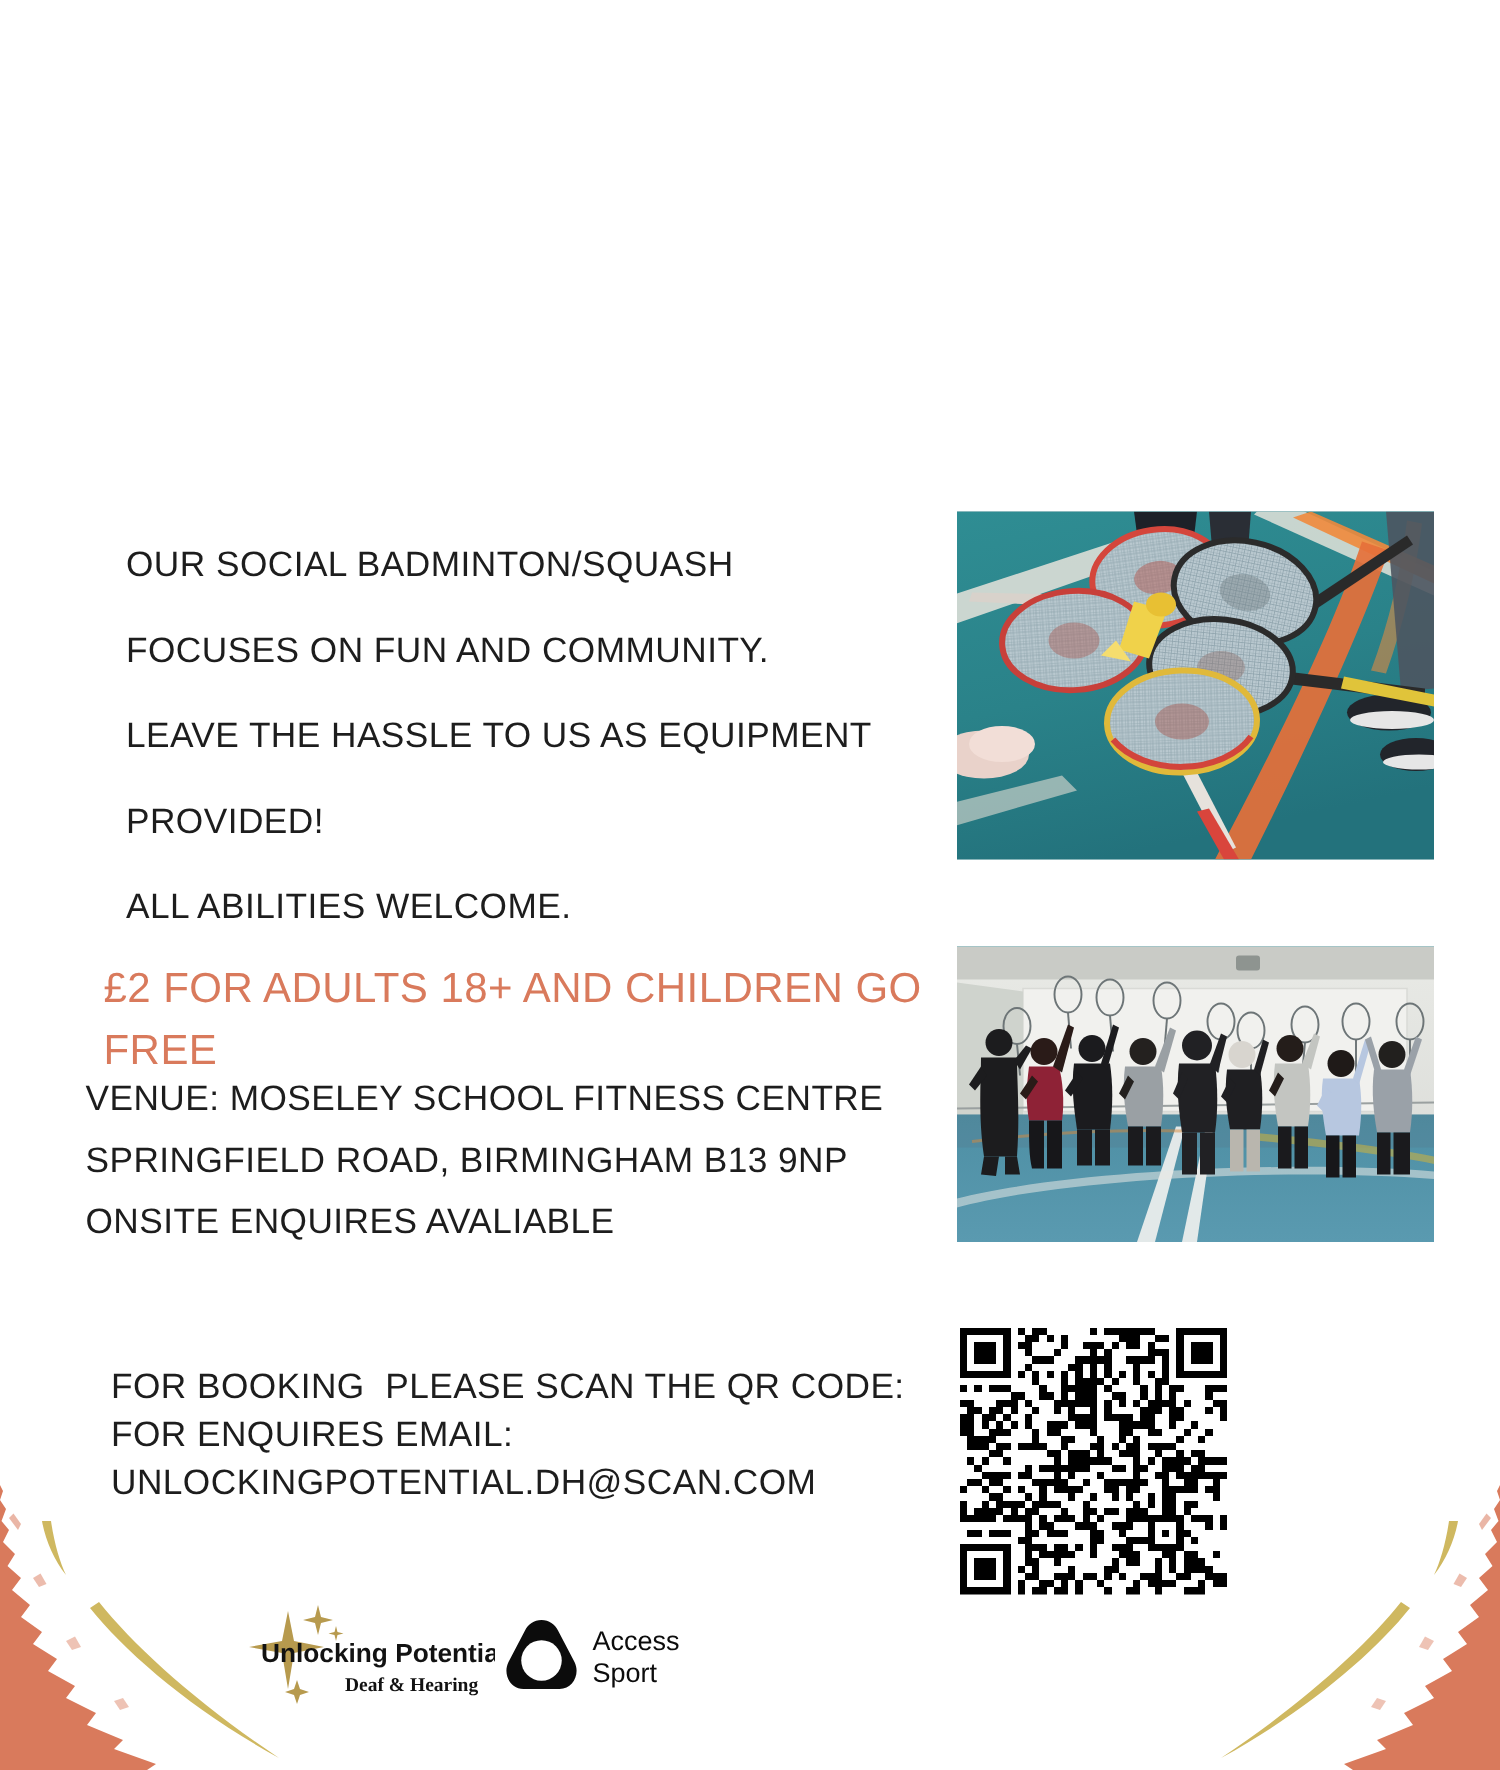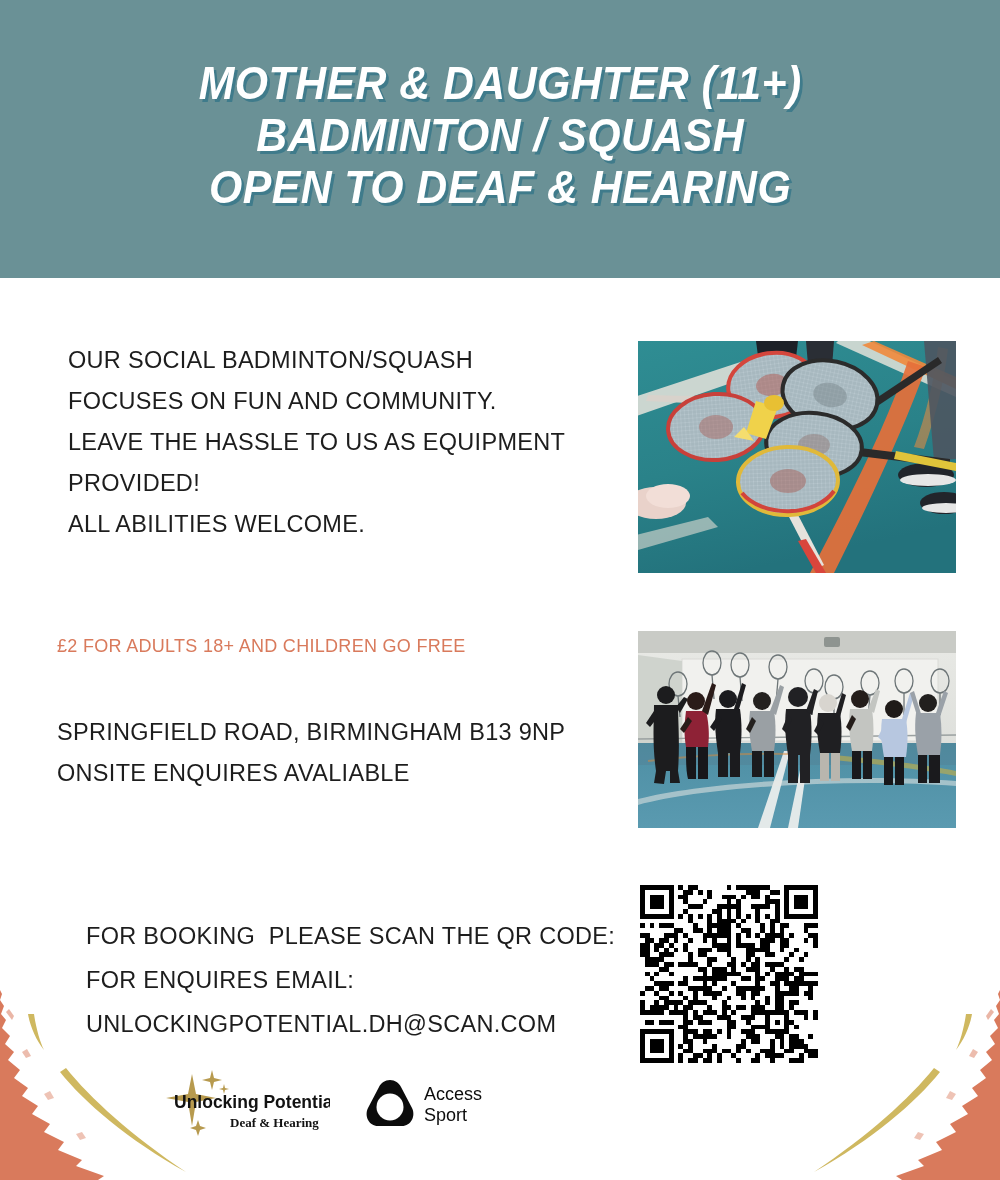--- a/index.html
+++ b/index.html
@@ -59,36 +59,36 @@
     height: 902px;
   }
 
   .body-copy {
     position: absolute;
     left: 68px;
     top: 62px;
     width: 560px;
   }
   .body-copy p {
-    margin: 0;
+    margin: 16px;
     color: #1d1d1d;
     font-size: 23.5px;
     line-height: 41px;
     letter-spacing: 0.3px;
   }
 
   .price-block {
     position: absolute;
     left: 57px;
     top: 348px;
     width: 580px;
   }
   .price-block p {
-    margin: 0;
-    font-size: 18px;
+    margin: 12px;
+    font-size: 28px;
     line-height: 41px;
     letter-spacing: 0.3px;
     color: #1d1d1d;
   }
   .price-block p.accent {
     color: #d97a5c;
   }
 
   .venue-block {
     position: absolute;
@@ -104,21 +104,21 @@
     color: #1d1d1d;
   }
 
   .booking-block {
     position: absolute;
     left: 74px;
     top: 630px;
     width: 560px;
   }
   .booking-block p {
-    margin: 12px;
+    margin: 0;
     font-size: 23.5px;
     line-height: 32px;
     letter-spacing: 0.3px;
     color: #1d1d1d;
     white-space: pre;
   }
 
   
   .photo {
     position: absolute;
@@ -167,51 +167,47 @@
     width: 330px;
     height: 72px;
   }
   .logo-up {
     position: absolute;
     left: 0; top: 0;
     width: 170px; height: 72px;
   }
   .logo-as {
     position: absolute;
-    left: 204px; top: 8px;
+    left: 175px; top: 8px;
     width: 132px; height: 56px; text-decoration: underline;
   }
   .logos svg { display: block; width: 100%; height: 100%; }
 </style>
 </head>
 <body>
 
 <div class="poster">
 
-  <div class="header-band">
-    <div class="title-line">MOTHER &amp; DAUGHTER (11+)</div>
-    <div class="title-line">BADMINTON / SQUASH</div>
-    <div class="title-line">OPEN TO DEAF &amp; HEARING</div>
-  </div>
 
   <div class="content">
 
     <div class="body-copy">
       <p>OUR SOCIAL BADMINTON/SQUASH</p>
       <p>FOCUSES ON FUN AND COMMUNITY.</p>
       <p>LEAVE THE HASSLE TO US AS EQUIPMENT</p>
       <p>PROVIDED!</p>
       <p>ALL ABILITIES WELCOME.</p>
     </div>
 
     <div class="price-block">
       <p class="accent">£2 FOR ADULTS 18+ AND CHILDREN GO FREE</p>
     </div>
 
     <div class="venue-block">
+      <p>VENUE: MOSELEY SCHOOL FITNESS CENTRE</p>
       <p>SPRINGFIELD ROAD, BIRMINGHAM B13 9NP</p>
       <p>ONSITE ENQUIRES AVALIABLE</p>
     </div>
 
     <div class="booking-block">
       <p>FOR BOOKING  PLEASE SCAN THE QR CODE:</p>
       <p>FOR ENQUIRES EMAIL:</p>
       <p>UNLOCKINGPOTENTIAL.DH@SCAN.COM</p>
     </div>
 

